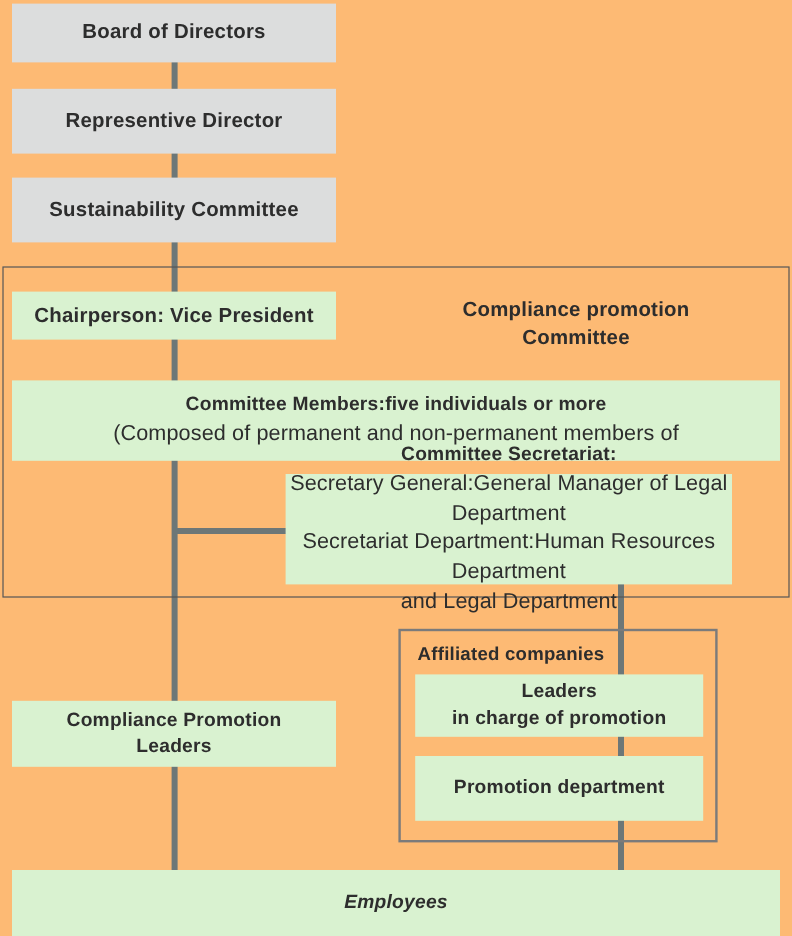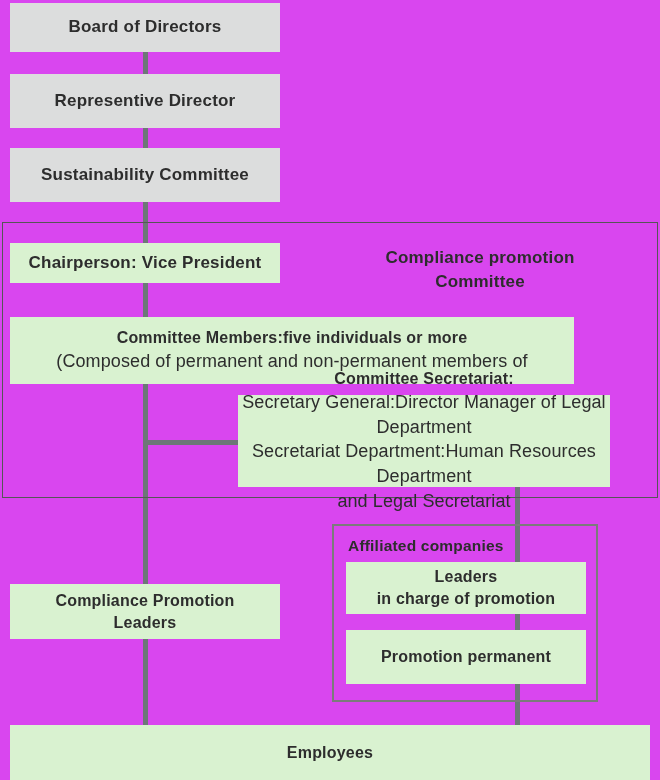--- a/index.html
+++ b/index.html
@@ -5,21 +5,21 @@
   html, body {
     margin: 0;
     padding: 0;
     background: #ffffff;
     font-family: "Liberation Sans", sans-serif;
   }
   .canvas {
     position: relative;
     width: 660px;
     height: 780px;
-    background: #d946ef;
+    background: #fdba74;
     overflow: hidden;
     color: var(--text, #2d2d2d);
   }
   .vline, .hline {
     position: absolute;
     background: var(--line, #6d7777);
     z-index: 1;
   }
   .outline {
     position: absolute;
@@ -95,47 +95,47 @@
 
   <div class="floating-label" style="left:340px; top:246px; width:280px;">
     <span style="display:block">Compliance promotion</span>
     <span style="display:block">Committee</span>
   </div>
 
   <div class="box green" style="left:10px; top:243px; width:270px; height:40px;">
     <span class="title">Chairperson: Vice President</span>
   </div>
 
-  <div class="box green" style="left:10px; top:317px; width:564px; height:67px;">
+  <div class="box green" style="left:10px; top:317px; width:640px; height:67px;">
     <span class="title md">Committee Members:five individuals or more</span>
     <span class="sub">(Composed of permanent and non-permanent members of</span>
   </div>
 
   <div class="box green" style="left:238px; top:395px; width:372px; height:92px;">
     <span class="title md">Committee Secretariat:</span>
-    <span class="sub">Secretary General:Director Manager of Legal Department</span>
+    <span class="sub">Secretary General:General Manager of Legal Department</span>
     <span class="sub">Secretariat Department:Human Resources Department</span>
-    <span class="sub">and Legal Secretariat</span>
+    <span class="sub">and Legal Department</span>
   </div>
 
   <div class="outline small" style="left:332px; top:524px; width:262px; height:174px;"></div>
 
   <div class="affiliated-label" style="left:348px; top:537px;">Affiliated companies</div>
 
   <div class="box green" style="left:346px; top:562px; width:240px; height:52px;">
     <span class="title md">Leaders</span>
     <span class="title md">in charge of promotion</span>
   </div>
 
   <div class="box green" style="left:346px; top:630px; width:240px; height:54px;">
-    <span class="title md">Promotion permanent</span>
+    <span class="title md">Promotion department</span>
   </div>
 
   <div class="box green" style="left:10px; top:584px; width:270px; height:55px;">
     <span class="title md">Compliance Promotion</span>
     <span class="title md">Leaders</span>
   </div>
 
-  <div class="box green" style="left:10px; top:725px; width:640px; height:55px;">
+  <div class="box green" style="left:10px; top:725px; width:640px; height:55px;font-style:italic;">
     <span class="title md">Employees</span>
   </div>
 
 </div>
 
 </body></html>

